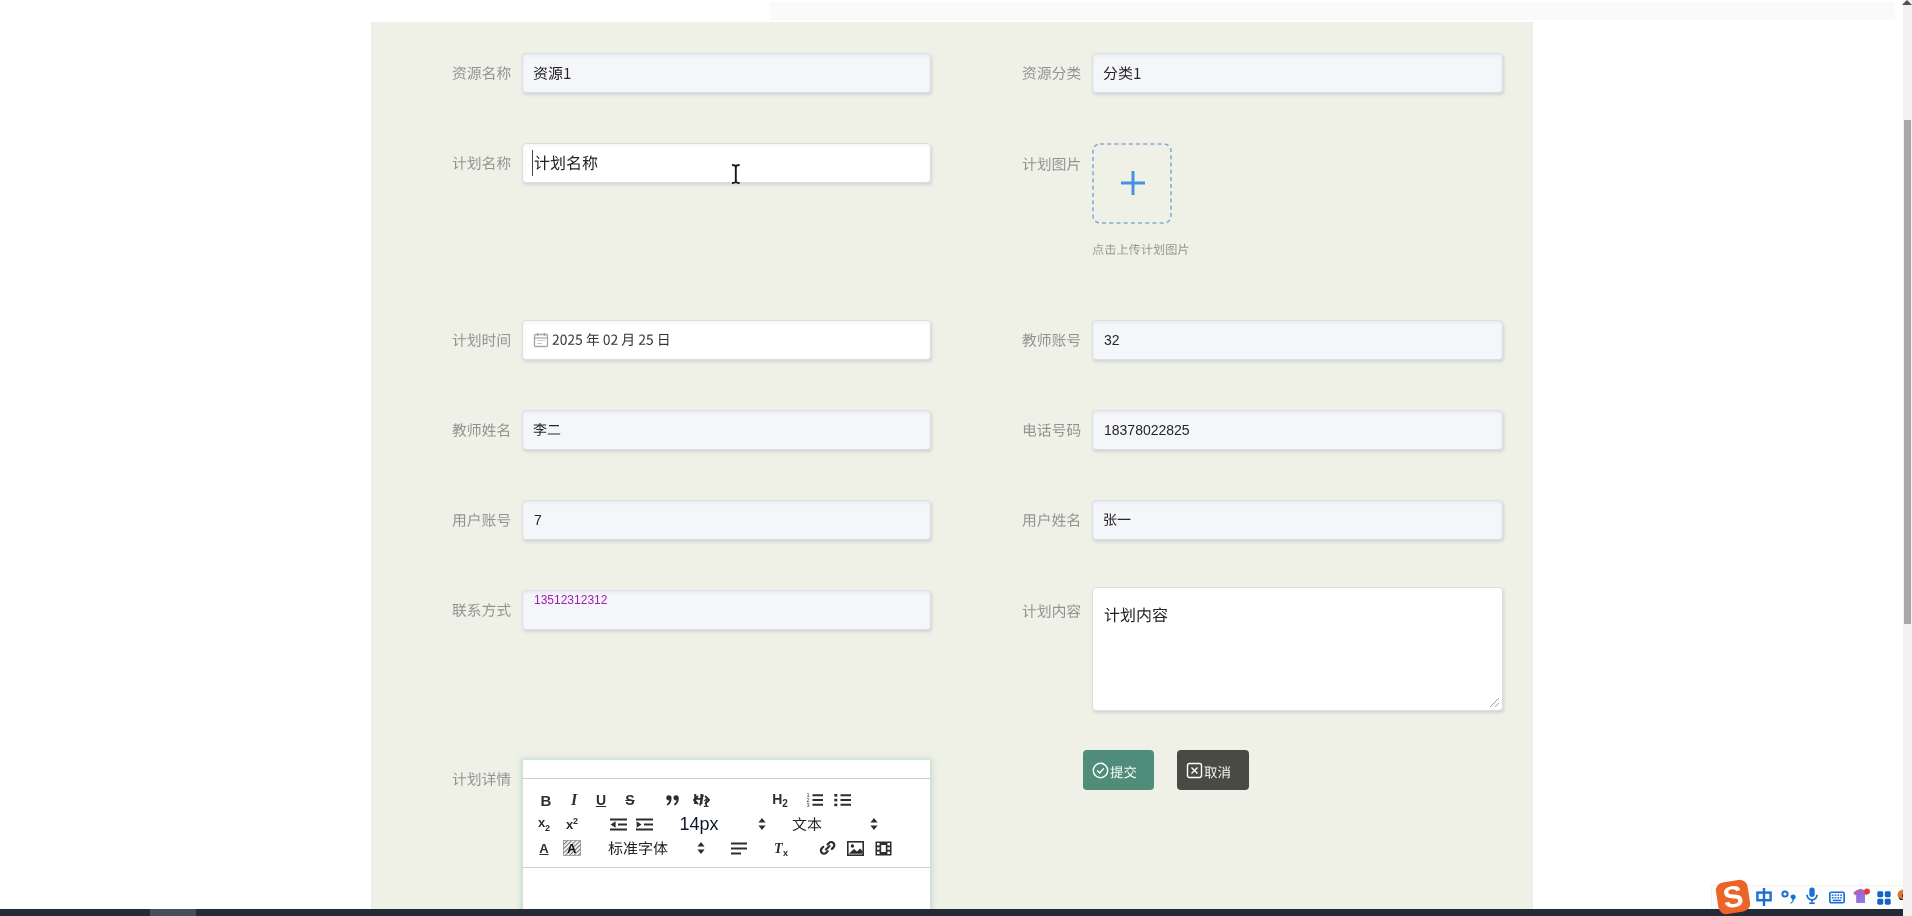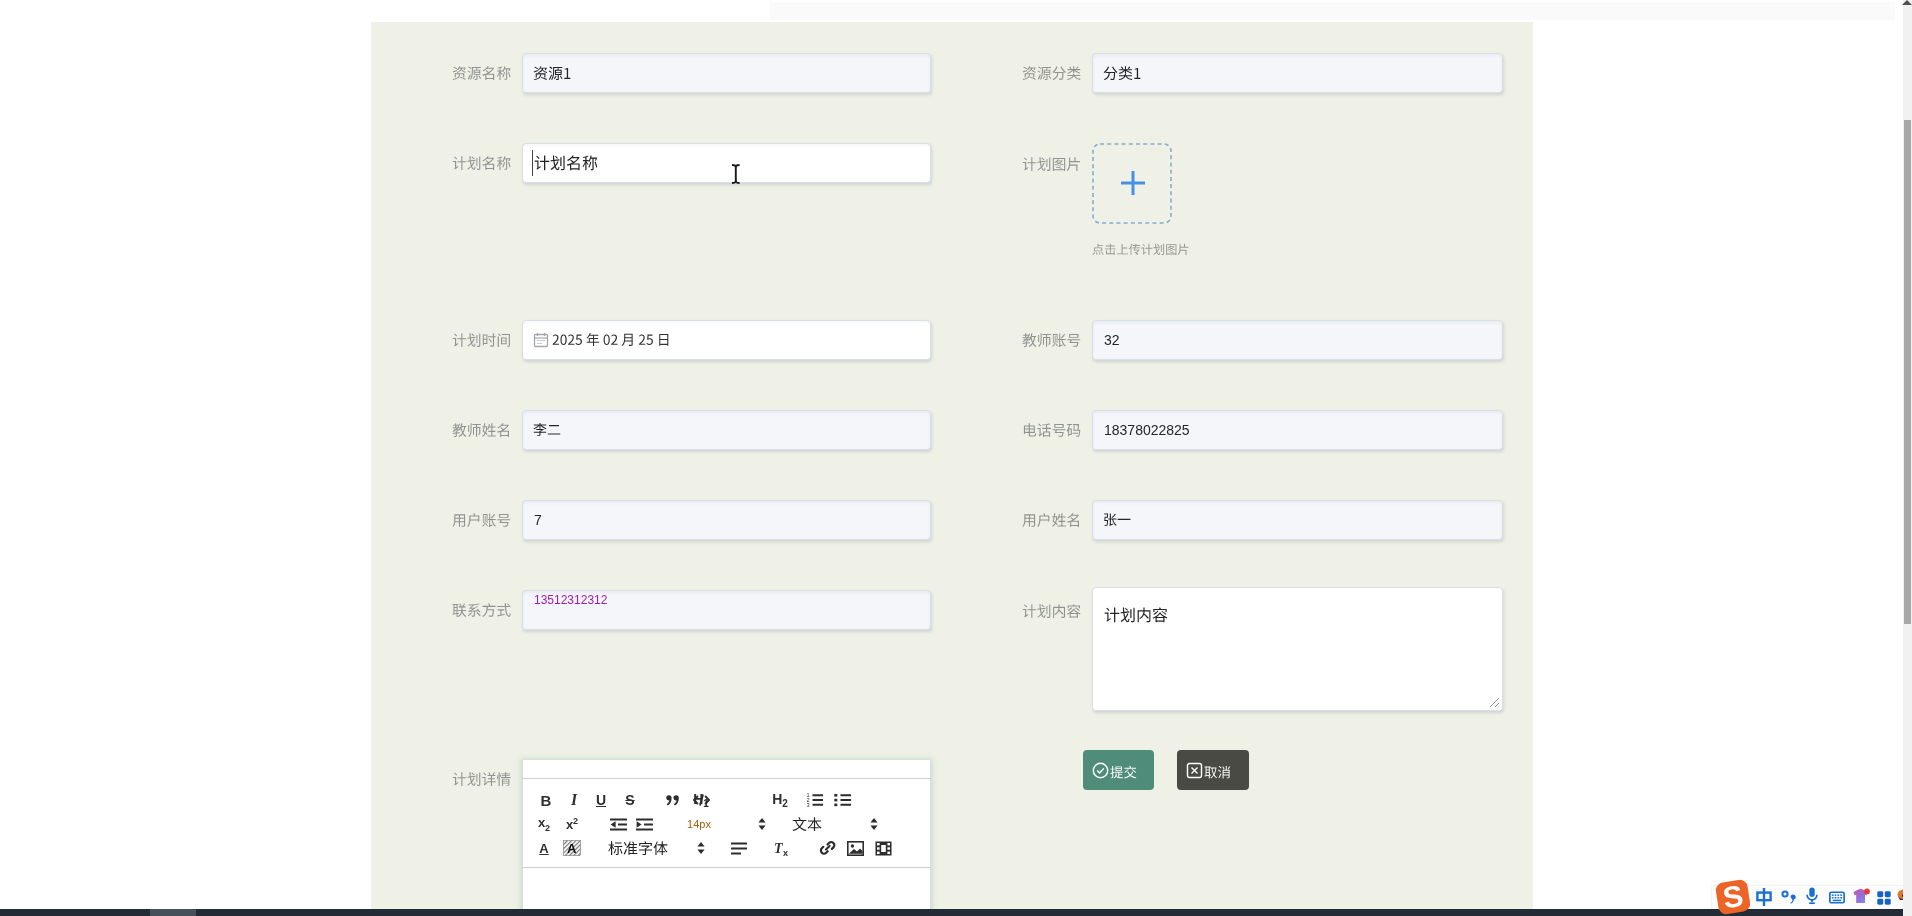--- a/index.html
+++ b/index.html
@@ -205,21 +205,21 @@
     </svg>
   </div>
 <div class="ic" style="left:633px;top:814px;width:22px;">
     <svg width="17" height="13" viewBox="0 0 17 13">
       <g stroke="#2d2d2d" stroke-width="2.1">
         <path d="M0 1.5 H17 M0 11.5 H17 M8 6.5 H17"></path>
       </g>
       <path d="M0.6 3.2 L5.6 6.5 L0.6 9.8 Z" fill="#2d2d2d"></path>
     </svg>
   </div>
-<div class="ic" style="left:679px;top:814px;width:40px;font-size:11px;color:#a16207;">14px</div>
+<div class="ic" style="left:679px;top:814px;width:40px;font-size:18px;color:#0f172a;">14px</div>
 <div class="ic" style="left:757px;top:814px;width:10px;">
     <svg width="8" height="12" viewBox="0 0 8 12">
       <path d="M4 0 L7.6 4.4 L0.4 4.4 Z M4 12 L7.6 7.6 L0.4 7.6 Z" fill="#2d2d2d"></path>
     </svg>
   </div>
 <div style="position:absolute;left:792px;top:814px;line-height:0"><svg width="30" height="22" viewBox="0 0 30 22" style="">
       <path d="M6.3 3.6C6.8 4.3 7.3 5.3 7.5 5.9L8.7 5.5C8.5 4.9 8.0 3.9 7.5 3.2ZM0.8 5.9V7.1H3.1C4.0 9.3 5.2 11.3 6.7 12.9C5.1 14.3 3.0 15.3 0.5 16.0C0.8 16.3 1.1 16.8 1.2 17.1C3.8 16.3 5.8 15.2 7.5 13.7C9.2 15.2 11.3 16.3 13.7 17.0C13.9 16.7 14.2 16.2 14.5 16.0C12.1 15.4 10.1 14.3 8.4 12.9C9.9 11.3 11.1 9.4 11.9 7.1H14.3V5.9ZM7.6 12.1C6.1 10.7 5.0 9.0 4.3 7.1H10.7C9.9 9.1 8.9 10.7 7.6 12.1Z M21.9 3.3V6.5H16.0V7.6H20.5C19.4 10.2 17.6 12.6 15.6 13.8C15.8 14.0 16.2 14.4 16.4 14.7C18.6 13.2 20.5 10.5 21.7 7.6H21.9V13.2H18.4V14.3H21.9V17.1H23.1V14.3H26.6V13.2H23.1V7.6H23.3C24.4 10.5 26.4 13.2 28.6 14.7C28.8 14.4 29.2 13.9 29.5 13.7C27.4 12.5 25.5 10.1 24.4 7.6H29.1V6.5H23.1V3.3Z" fill="#222222"></path>
     </svg></div>
 <div class="ic" style="left:869px;top:814px;width:10px;">
     <svg width="8" height="12" viewBox="0 0 8 12">

